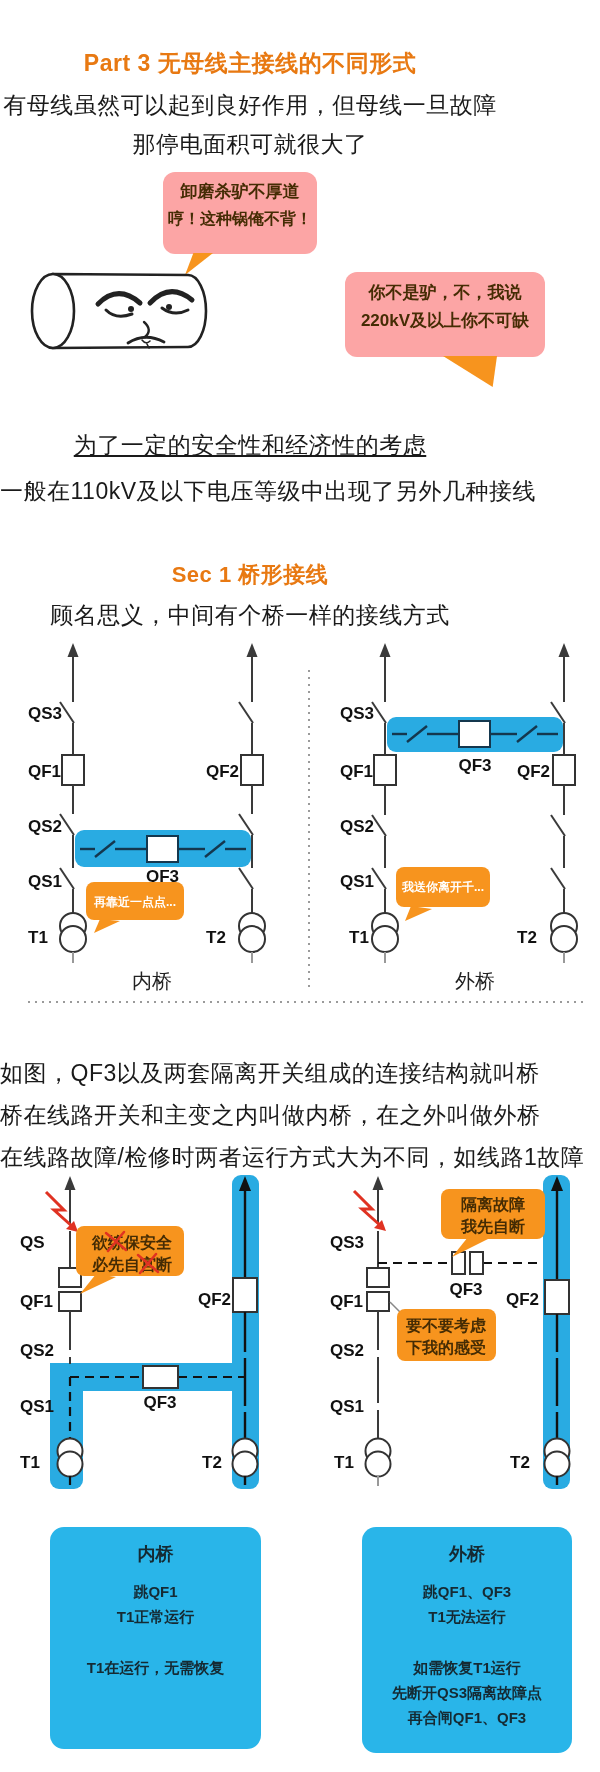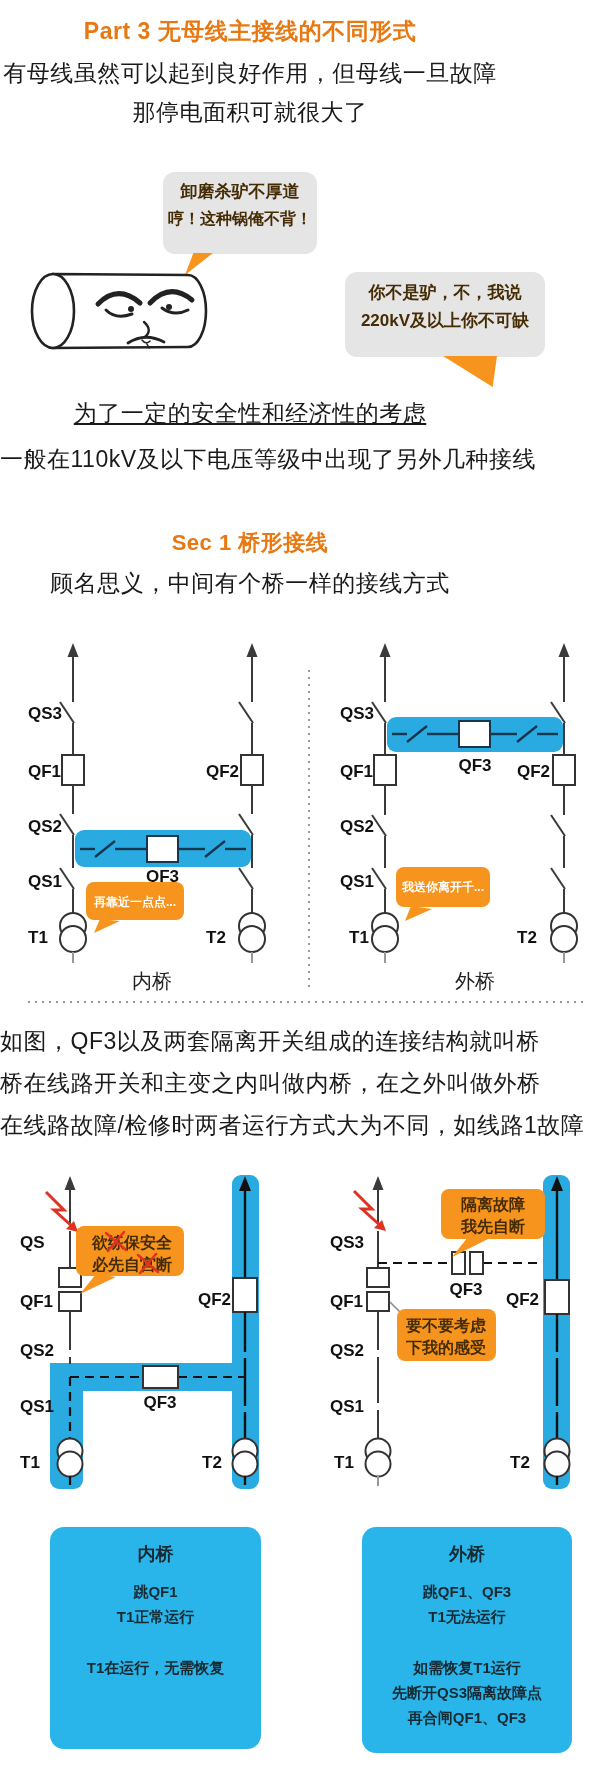--- a/index.html
+++ b/index.html
@@ -1,24 +1,24 @@
 <!DOCTYPE html>
 <html><head>
 <meta charset="utf-8">
 <style>
   html,body{margin:0;padding:0;background:#fff;}
   .page{position:relative;width:600px;height:1772px;background:#fff;overflow:hidden;
         font-family:"Liberation Sans","DejaVu Sans",sans-serif;}
   .abs{position:absolute;}
   .ctext{position:absolute;left:0;width:500px;text-align:center;font-size:23px;
-         color:#1a1a1a;font-weight:500;letter-spacing:.5px;white-space:nowrap;}
+         color:#1a1a1a;font-weight:500;letter-spacing:.5px;white-space:nowrap;margin-top:32px;}
   .orange{color:#e87912;font-weight:700;}
   .sect{font-size:22px;}
   
-  .bub{position:absolute;background:#e5e5e5;border-radius:12px;text-align:center;
+  .bub{position:absolute;background:#fca5a5;border-radius:12px;text-align:center;
        color:#452c04;font-weight:700;}
   .bub .ln{display:block;font-size:17px;line-height:1.65;white-space:nowrap;}
   .tail{position:absolute;background:#f7941e;}
   
   .sumbox{position:absolute;background:#29b5e9;border-radius:14px;text-align:center;color:#152a33;}
   .sumbox .stitle{font-size:18px;font-weight:700;padding-top:15px;margin-bottom:13px;}
   .sumbox .sline{font-size:15px;font-weight:600;line-height:1.68;min-height:1.68em;white-space:nowrap;}
   
   svg text{font-family:"Liberation Sans","DejaVu Sans",sans-serif;}
   .lbl{font-size:17px;font-weight:700;fill:#111;}

